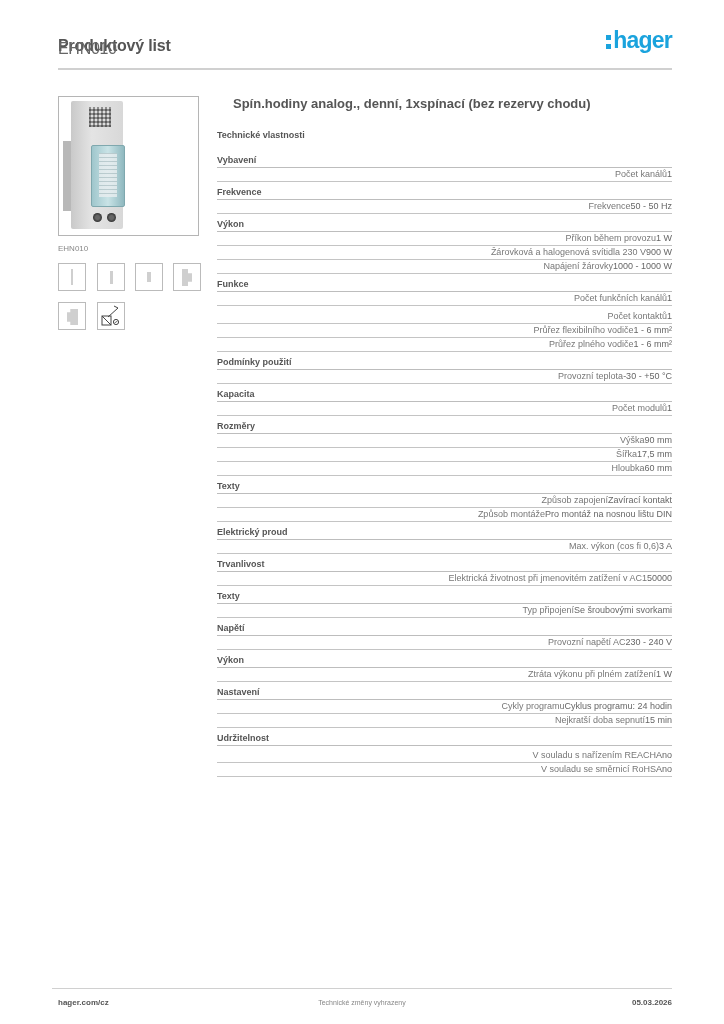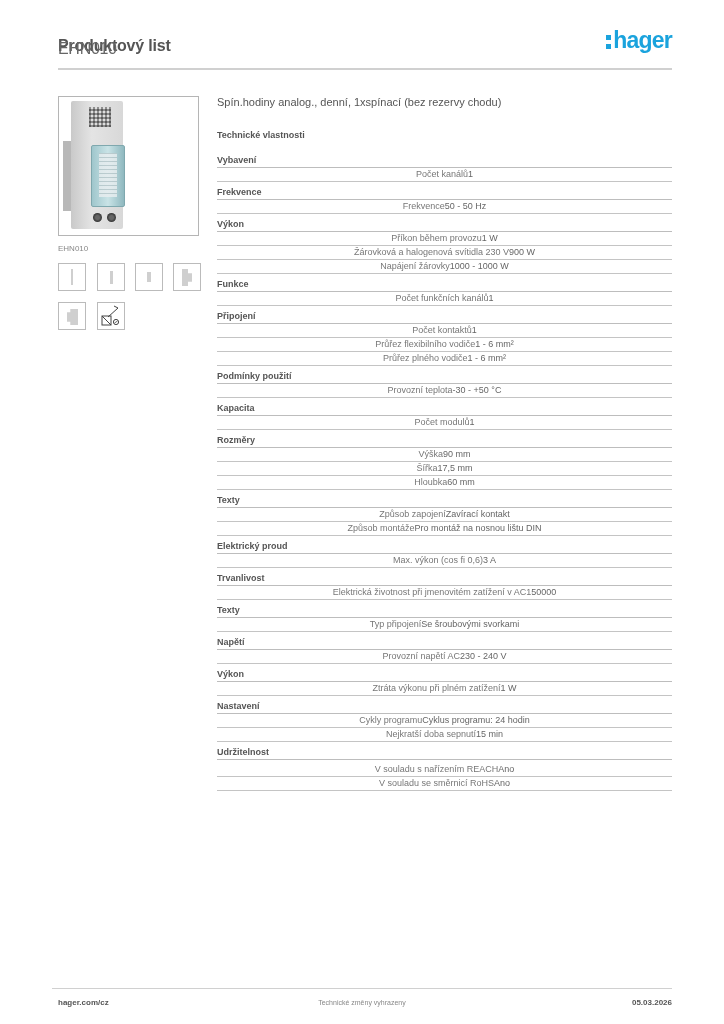--- a/index.html
+++ b/index.html
@@ -168,24 +168,24 @@
       background: #cfcfcf;
     }
     .thumb-1 { left: 58px; top: 263px; }
     .thumb-2 { left: 97px; top: 263px; }
     .thumb-3 { left: 135px; top: 263px; }
     .thumb-4 { left: 173px; top: 263px; }
     .thumb-5 { left: 58px; top: 302px; }
     .thumb-6 { left: 97px; top: 302px; }
     .product-desc {
       position: absolute;
-      left: 217px;
+      left: 233px;
       top: 96px;
-      font-size: 11px;
-      font-weight: normal;
+      font-size: 13px;
+      font-weight: bold;
       color: #555;
     }
     .tech-title {
       position: absolute;
       left: 217px;
       top: 130px;
       font-size: 9px;
       font-weight: bold;
       color: #555;
     }
@@ -202,21 +202,21 @@
       font-size: 9px;
       font-weight: bold;
       color: #555;
       height: 12px;
       line-height: 12px;
       border-bottom: 1px solid #bdbdbd;
       padding-bottom: 1px;
     }
     .row {
       display: flex;
-      justify-content: center;
+      justify-content: flex-end;
       font-size: 9px;
       color: #777;
       height: 13px;
       line-height: 13px;
       border-bottom: 1px solid #c4c4c4;
     }
     .row .label { white-space: nowrap; }
     .row .value { white-space: nowrap; color: #666; }
     .group.gap-extra .group-title { margin-bottom: 3px; }
 
@@ -349,21 +349,20 @@
 
   <div class="group">
     <div class="group-title">Funkce</div>
     <div class="row">
       <span class="label">Počet funkčních kanálů</span>
       <span class="value">1</span>
     </div>
   </div>
 
   <div class="group">
-    <div class="group-title">Připojení</div>
     <div class="row">
       <span class="label">Počet kontaktů</span>
       <span class="value">1</span>
     </div>
     <div class="row">
       <span class="label">Průřez flexibilního vodiče</span>
       <span class="value">1 - 6 mm²</span>
     </div>
     <div class="row">
       <span class="label">Průřez plného vodiče</span>

